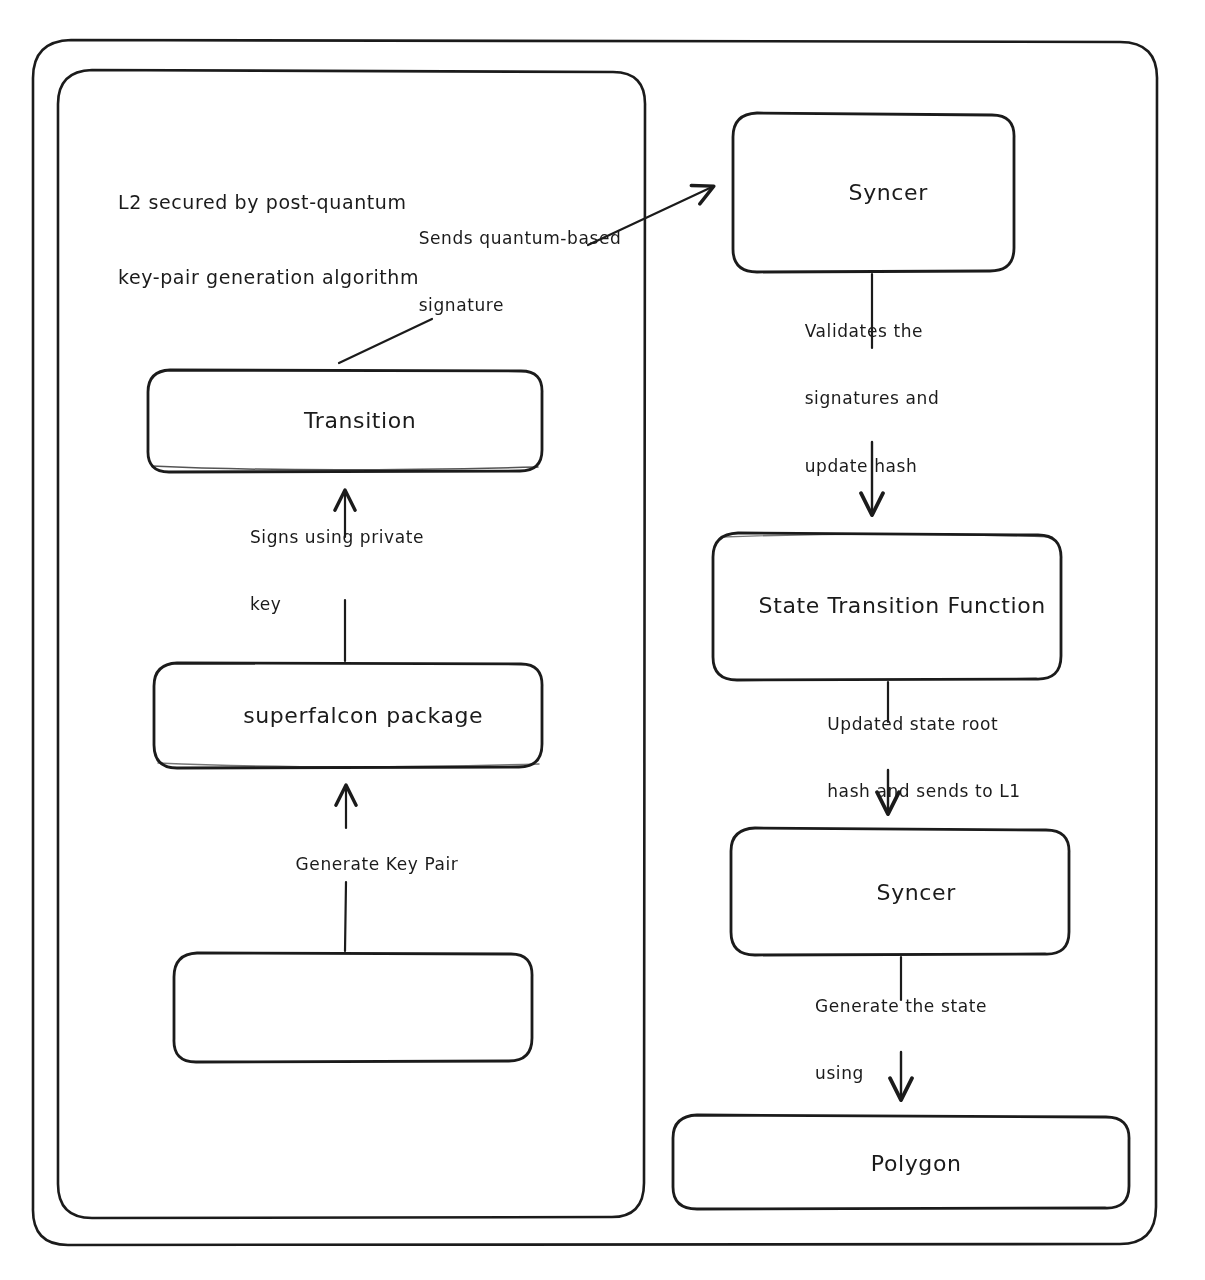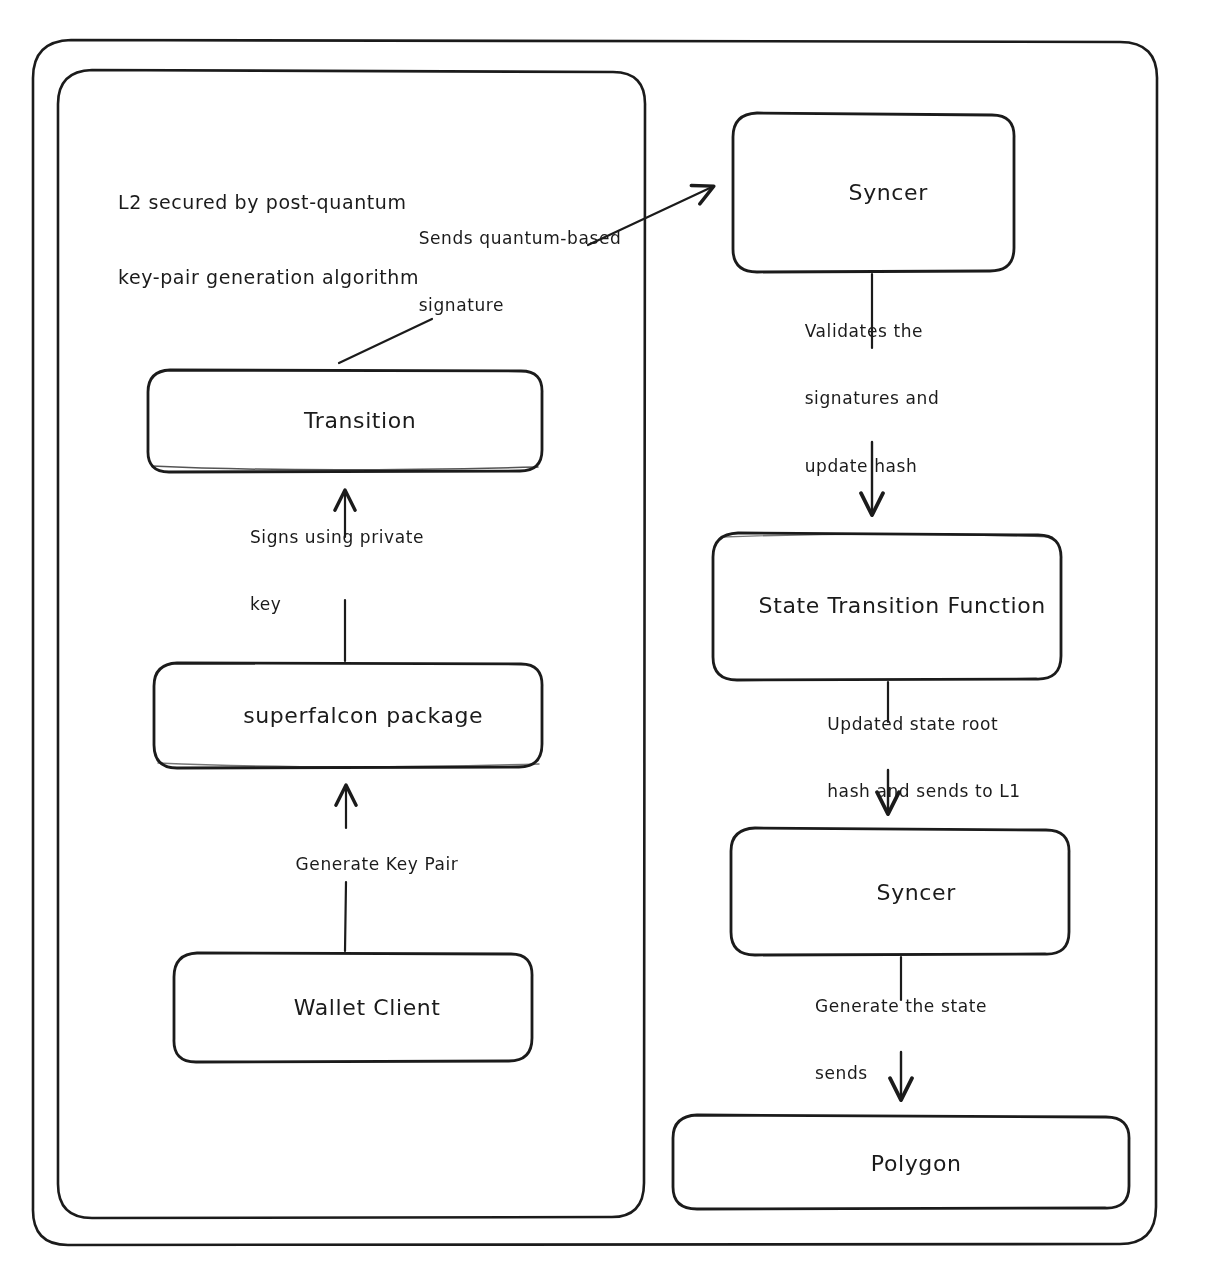--- a/index.html
+++ b/index.html
@@ -152,23 +152,20 @@
   </div>
 
   <div class="node-label" style="left:345px; top:421px;">
     <span>Transition</span>
   </div>
 
   <div class="node-label" style="left:348px; top:716px;">
     <span>superfalcon package</span>
   </div>
 
-  <div class="node-label" style="left:352px; top:1008px;">
-    <span>Wallet Client</span>
-  </div>
 
   <div class="node-label" style="left:873px; top:193px;">
     <span>Syncer</span>
   </div>
 
   <div class="node-label" style="left:887px; top:606px;">
     <span>State Transition Function</span>
   </div>
 
   <div class="node-label" style="left:901px; top:893px;">
@@ -199,16 +196,16 @@
     <div>update hash</div>
   </div>
 
   <div class="edge-label" style="left:924px; top:758px;">
     <div>Updated state root</div>
     <div>hash and sends to L1</div>
   </div>
 
   <div class="edge-label" style="left:901px; top:1040px;">
     <div>Generate the state</div>
-    <div>sends</div>
+    <div>using</div>
   </div>
 
 </div>
 
 </body></html>

